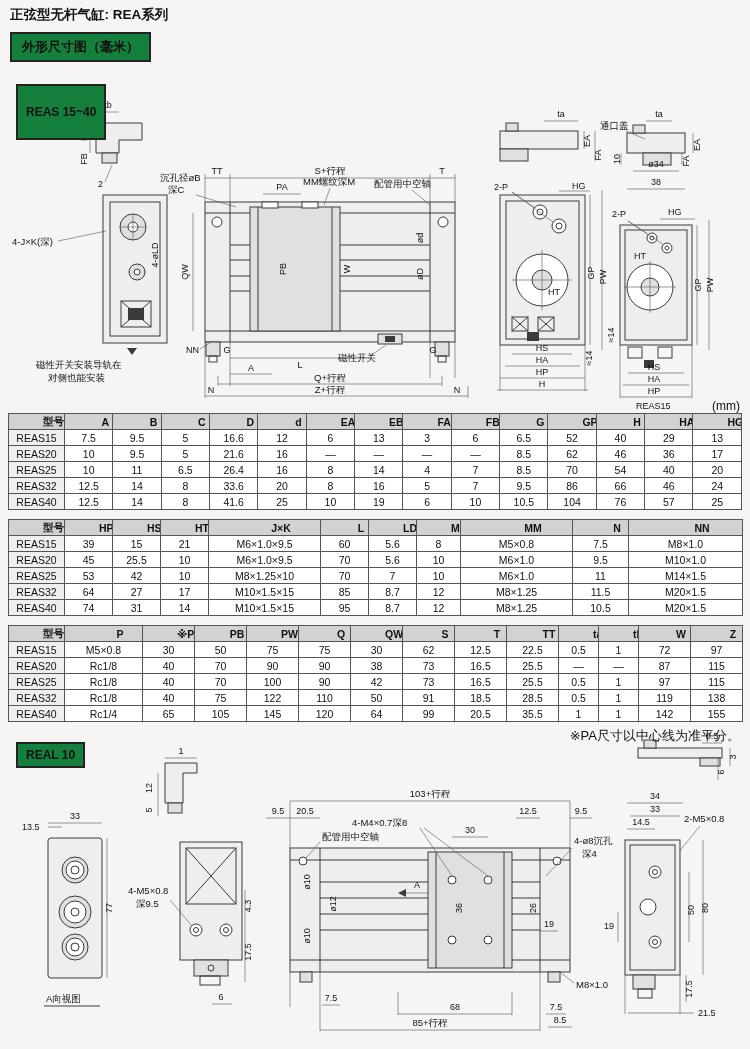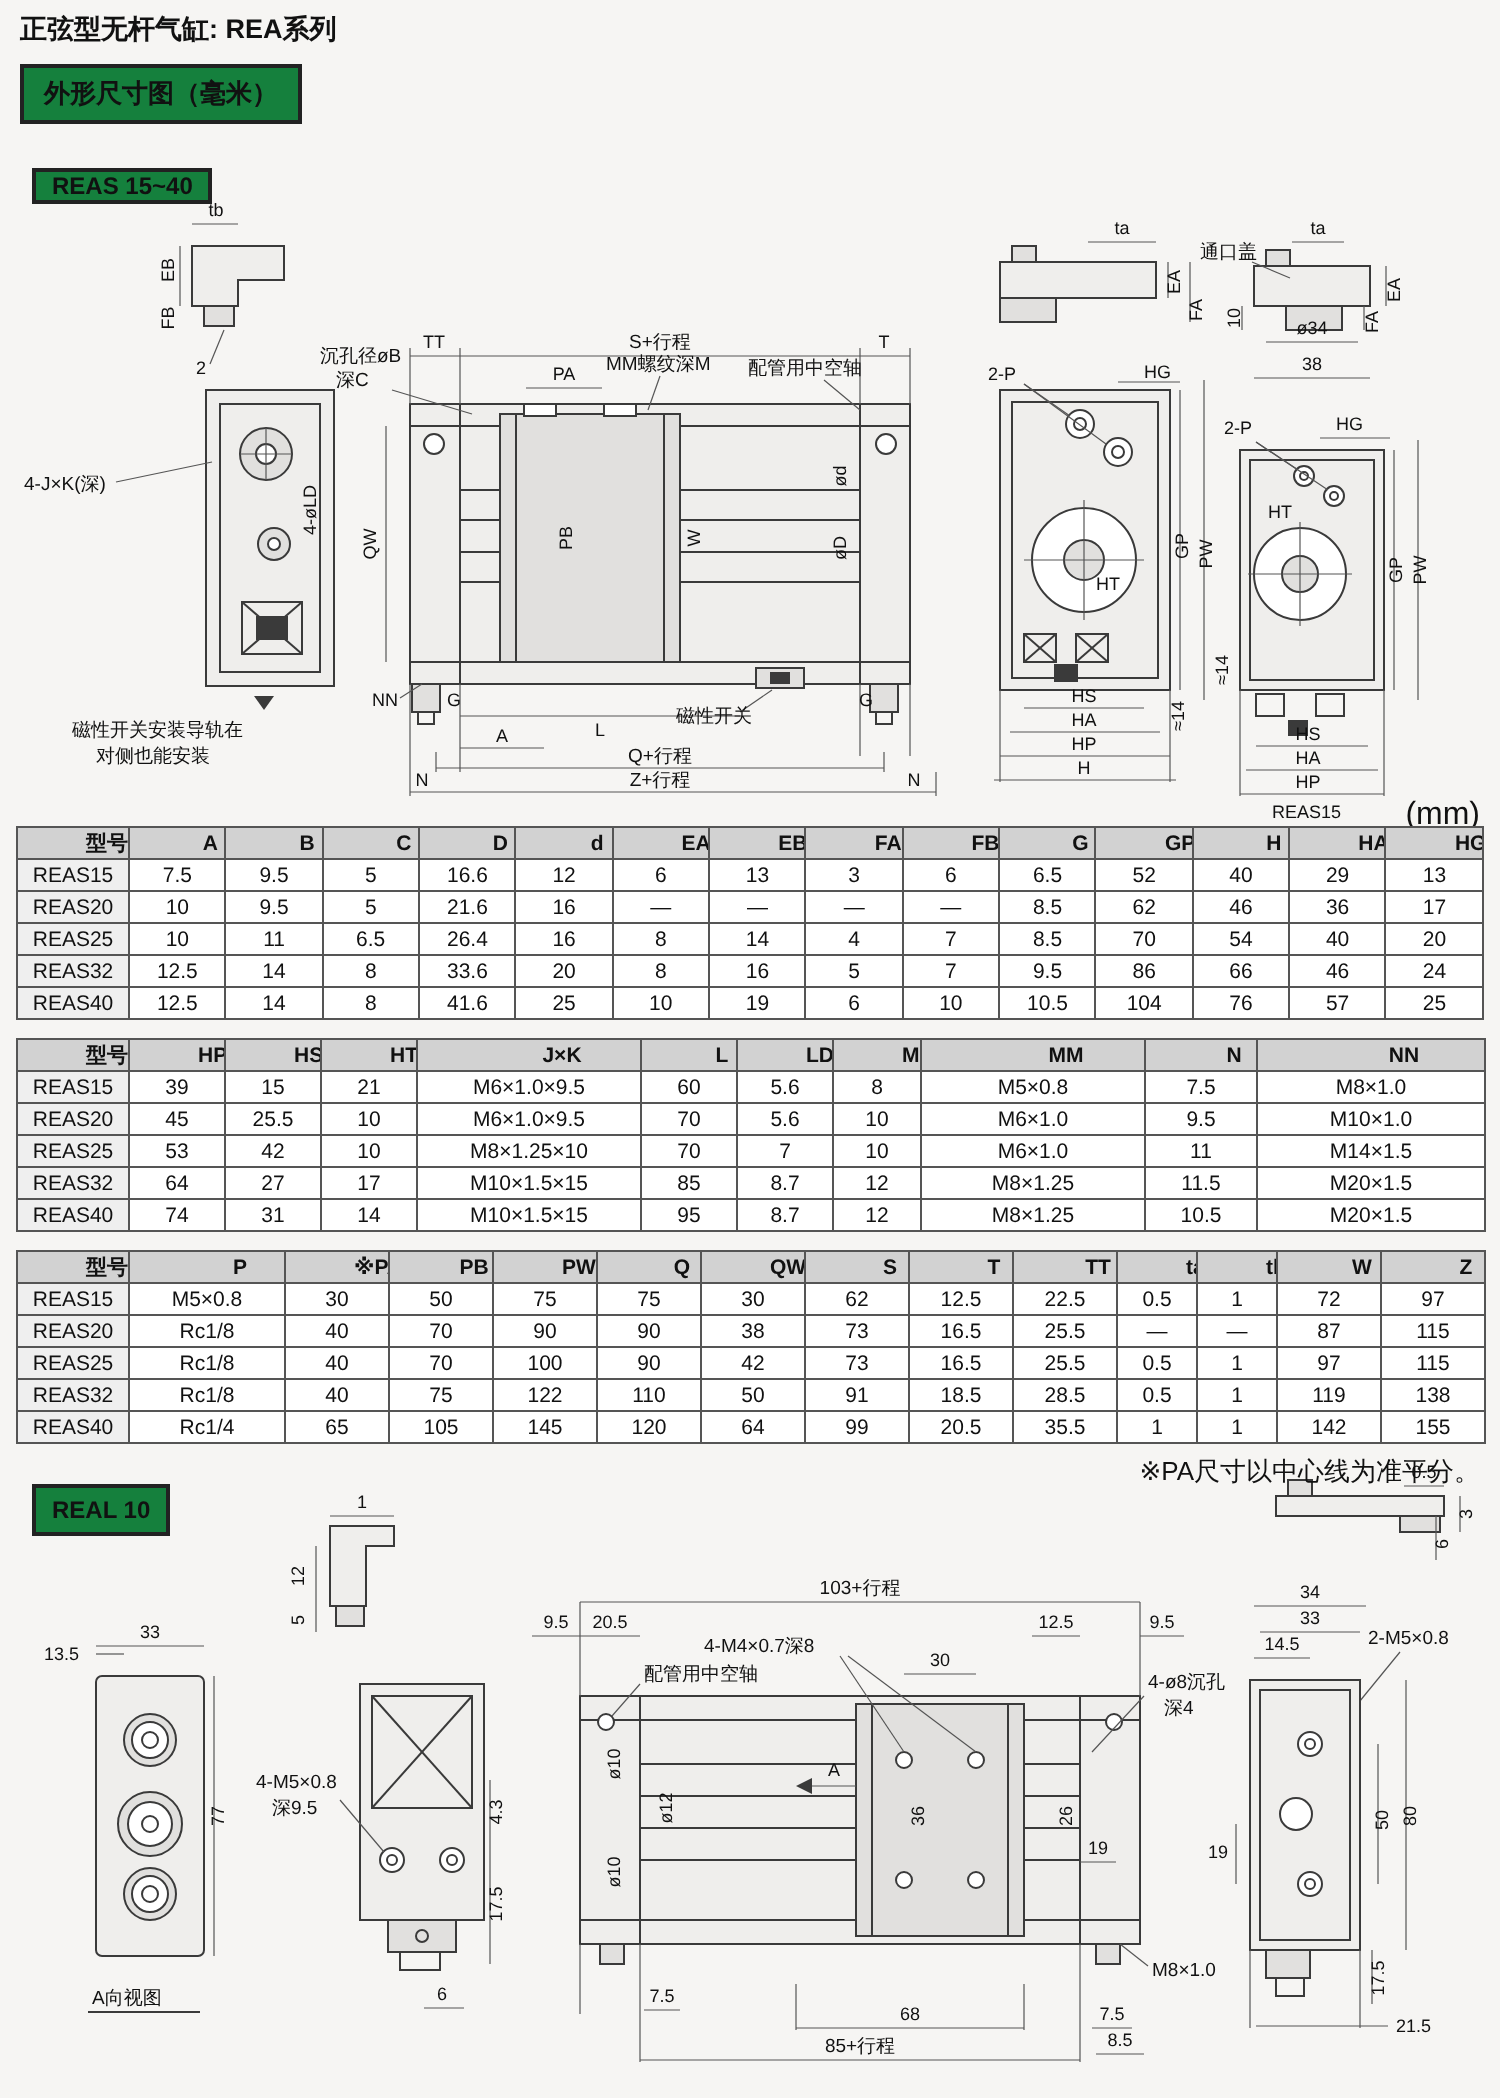--- a/index.html
+++ b/index.html
@@ -1,34 +1,34 @@
 <!DOCTYPE html>
 <html><head>
 <meta charset="utf-8">
 <style>
   html,body{margin:0;padding:0;background:#e9e9e7;}
   .page{position:relative;width:750px;height:1049px;background:#f6f5f3;overflow:hidden;
         font-family:"Liberation Sans","DejaVu Sans",sans-serif;color:#111;}
   .title{position:absolute;left:10px;top:6px;font-size:13.5px;font-weight:bold;}
   .box{position:absolute;border:2px solid #222;background:#15803d;font-weight:bold;}
   .subtitle-box{left:10px;top:32px;padding:4px 10px;font-size:13px;z-index:3;}
-  .reas-box{left:16px;top:84px;padding:0 8px;font-size:12px;z-index:3;}
+  .reas-box{left:16px;top:84px;padding:19px 8px;font-size:12px;z-index:3;}
   .real-box{left:16px;top:742px;padding:4px 8px;font-size:12px;z-index:3;}
   .drw{position:absolute;left:0;z-index:1;}
   #svg1{top:95px;} #svg2{top:730px;}
   .lw rect,.lw path,.lw line,.lw polyline,.lw circle,.lw polygon{stroke:#3a3a3a;stroke-width:1;fill:none;}
   .lw .fill{fill:#efeeec;}
   .lw .fill2{fill:#e1e0de;}
   .lw .fillw{fill:#ffffff;}
   .lw .dk{fill:#3a3a3a;stroke:none;}
   .lw .dim{stroke:#555;stroke-width:0.6;}
   .lb text{font-size:9px;fill:#111;}
   .lb .c{text-anchor:middle;}
   .lb .cn{font-size:9.5px;}
-  .mm-note{position:absolute;top:399px;right:10px;font-size:16px;z-index:2;}
+  .mm-note{position:absolute;top:399px;right:10px;font-size:12px;z-index:2;}
   .tbl{position:absolute;left:8px;width:734px;border-collapse:collapse;table-layout:fixed;
        font-size:10.5px;background:#fff;z-index:2;}
   .tbl th,.tbl td{border:1px solid #555;height:15px;padding:0 1px;text-align:center;
        overflow:hidden;white-space:nowrap;font-weight:normal;}
   .tbl th{background:#d2d2d2;font-weight:bold;padding-left:34px;}
   .tbl td.model{background:#efefef;}
   #table1{top:413px;} #table2{top:519px;} #table3{top:625px;}
   .footnote{position:absolute;top:727px;right:10px;font-size:13px;z-index:2;}
 </style>
 </head>

